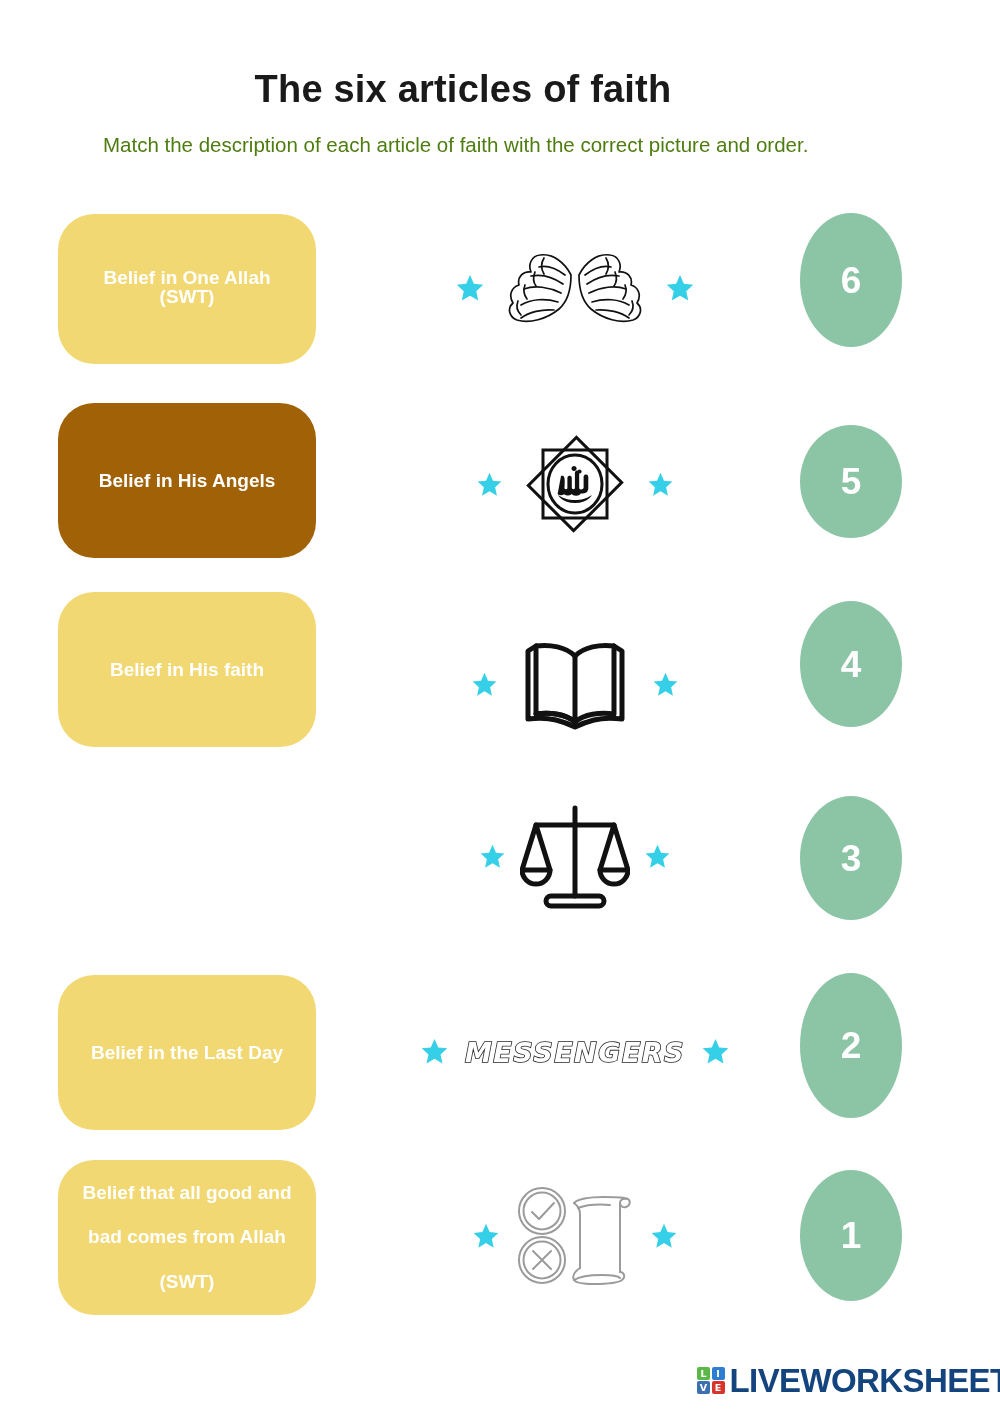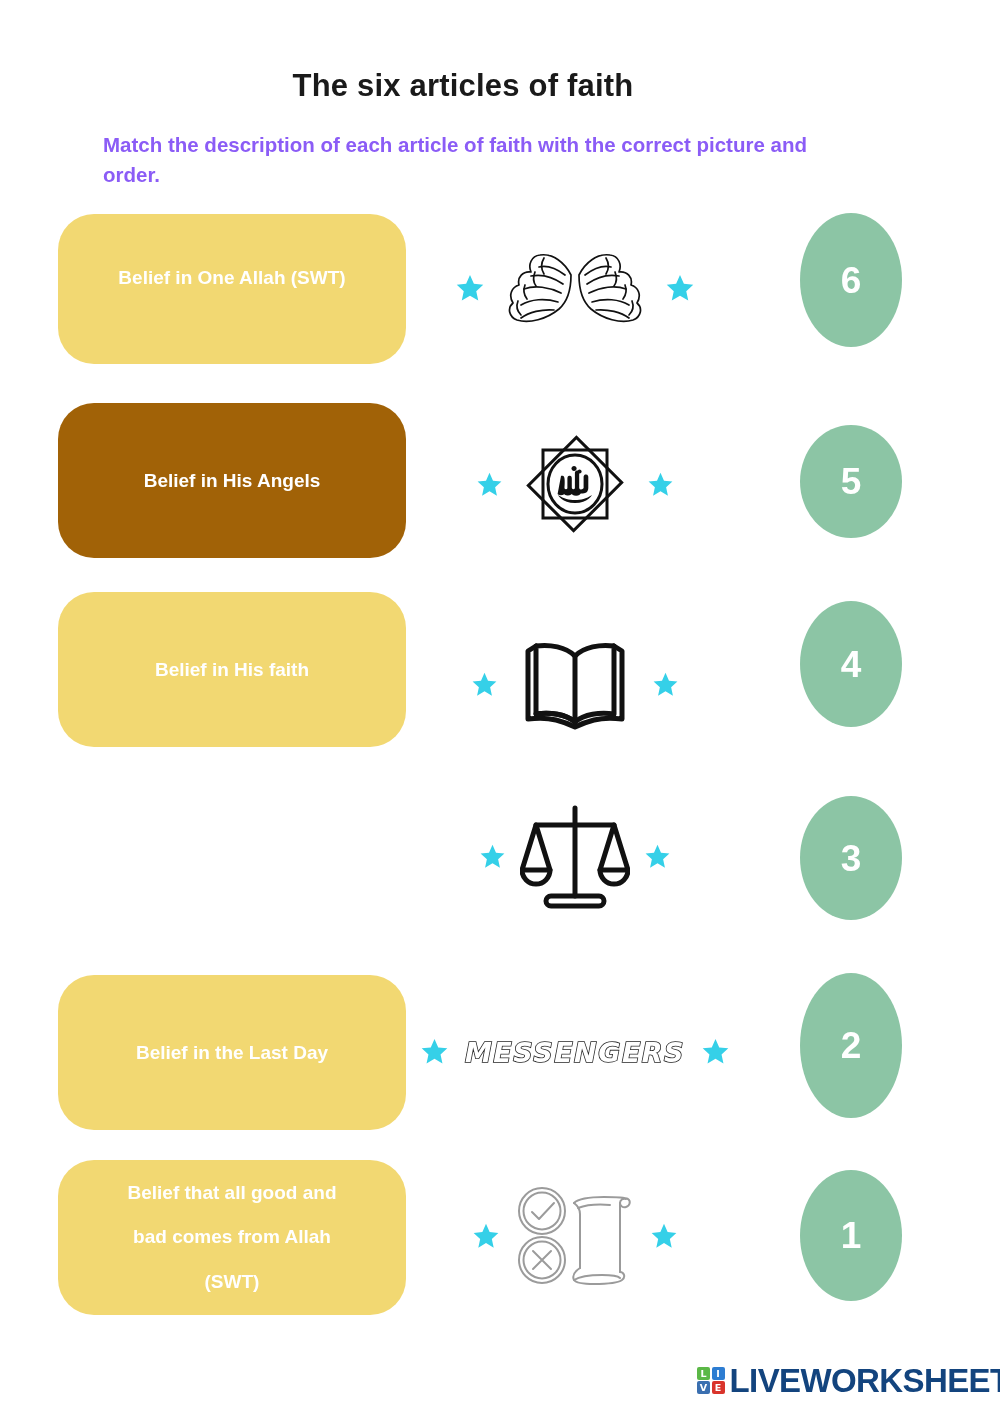--- a/index.html
+++ b/index.html
@@ -21,48 +21,48 @@
     background: #ffffff;
   }
 
   
   .title {
     position: absolute;
     left: 0;
     top: 68px;
     width: 926px;
     text-align: center;
-    font-size: 31px;
+    font-size: 38px;
     font-weight: bold;
     color: #1a1a1a;
     letter-spacing: 0.2px;
   }
   .instructions {
     position: absolute;
     left: 103px;
     top: 130px;
     width: 760px;
     font-size: 20.5px;
-    font-weight: bold;
-    color: #8b5cf6;
+    font-weight: normal;
+    color: #4d7c0f;
     line-height: 1.47;
   }
 
   
   .row {
     position: absolute;
     left: 0;
     width: 1000px;
   }
 
   
   .card {
     position: absolute;
     left: 58px;
-    width: 348px;
+    width: 258px;
     background: #F2D872;
     border-radius: 36px;
     display: flex;
     align-items: center;
     justify-content: center;
     box-sizing: border-box;
     padding: 0 20px;
   }
   .card-label {
     color: #ffffff;

